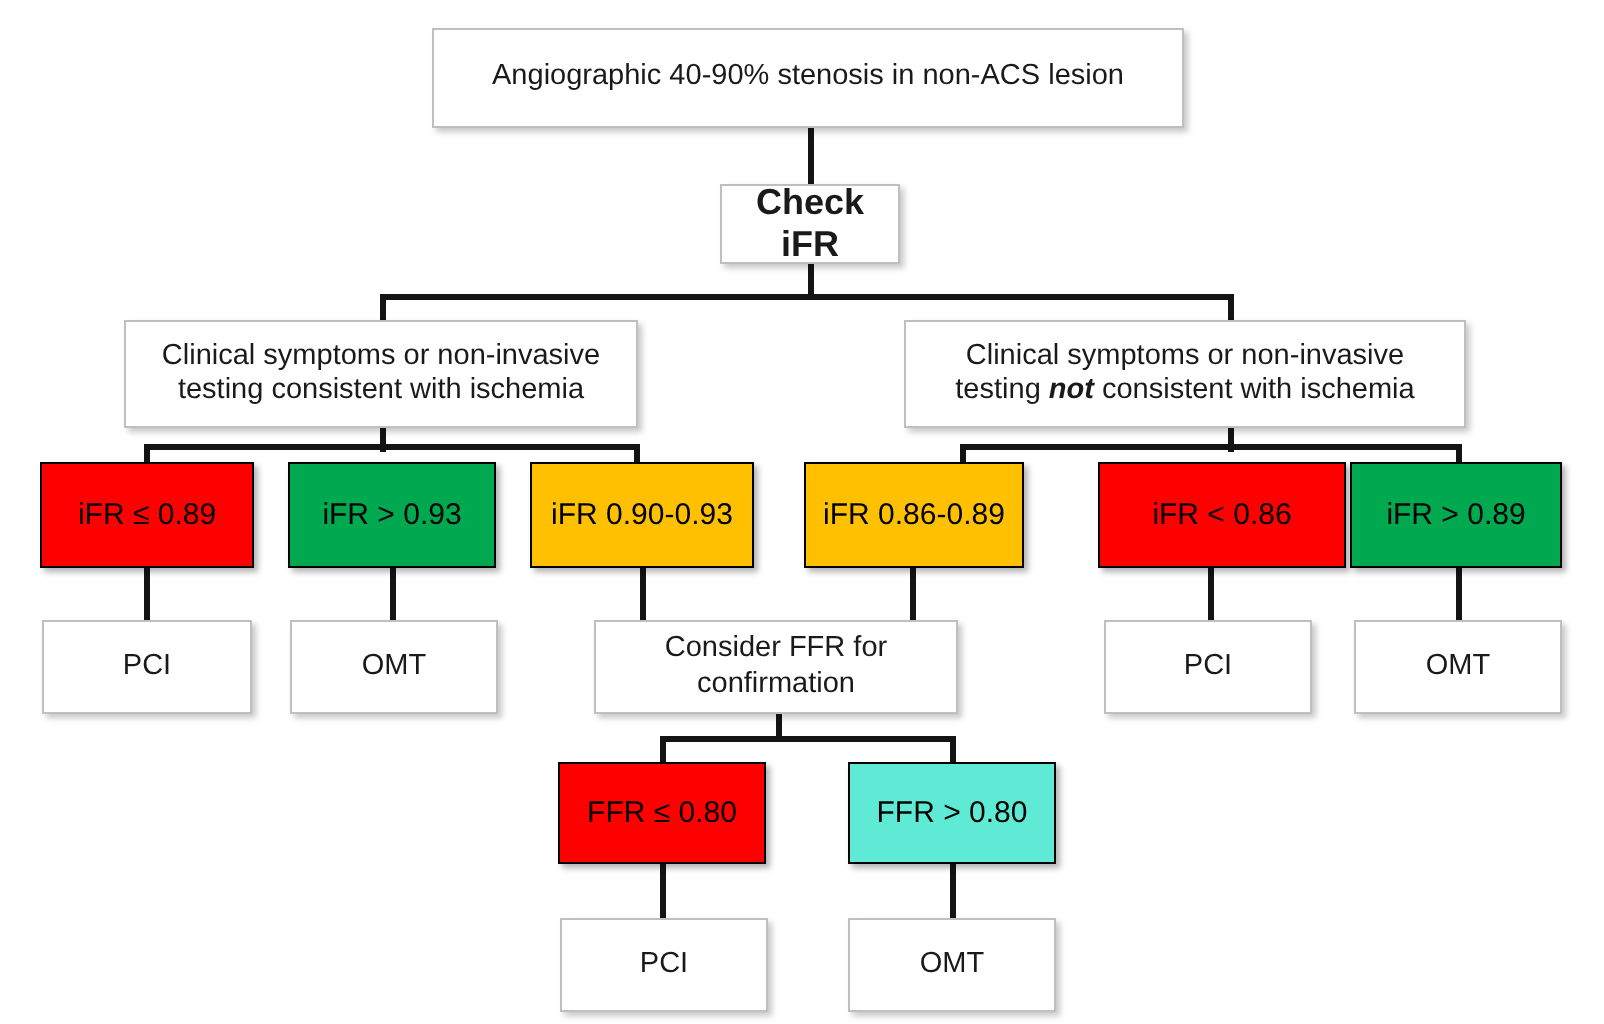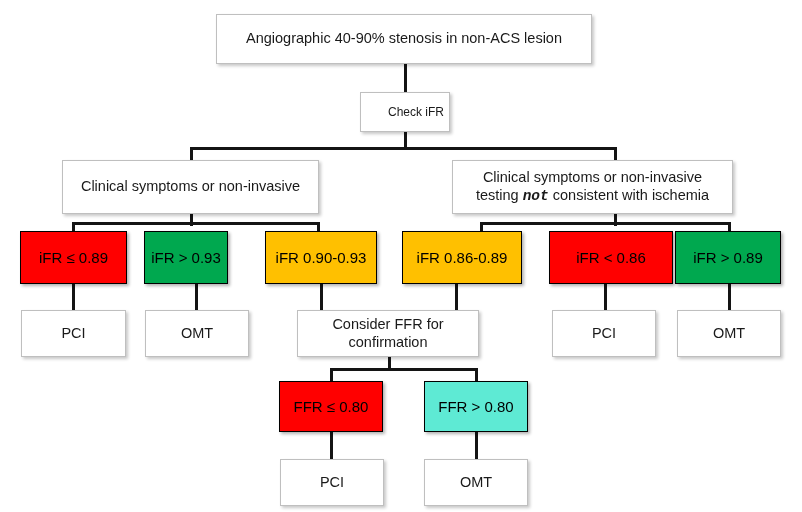--- a/index.html
+++ b/index.html
@@ -37,23 +37,22 @@
   
   .node.plain {
     background: #ffffff;
     border: 1px solid #bfbfbf;
     color: #1a1a1a;
     font-size: 14.5px;
     font-weight: normal;
     box-shadow: 2px 2px 3px rgba(0,0,0,0.22);
   }
   .node.plain.bold {
-    font-weight: normal;
-    font-size: 12px;
-    justify-content: flex-end;
+    font-weight: bold;
+    font-size: 18px;
   }
 
   
   .node.chip {
     border: 1px solid #000000;
     color: #000000;
     font-size: 15px;
     font-weight: normal;
     box-shadow: 2px 2px 3px rgba(0,0,0,0.3);
   }
@@ -63,21 +62,20 @@
     position: absolute;
     background: #141414;
     z-index: 1;
   }
   .conn.v { width: 3px; }
   .conn.h { height: 3px; }
 
   em.notital {
     font-style: italic;
     font-weight: bold;
-    font-family: Liberation Mono, monospace;
   }
 </style>
 </head>
 <body>
 
 <div id="canvas">
 
   <div class="conn v" style="left:404px; top:63px;  height:30px;"></div>
 
   <div class="conn v" style="left:404px; top:130px; height:17px;"></div>
@@ -112,40 +110,40 @@
 
   <div class="node plain" style="left:216px; top:14px; width:376px; height:50px;">
     <span class="txt">Angiographic 40-90% stenosis in non-ACS lesion</span>
   </div>
 
   <div class="node plain bold" style="left:360px; top:92px; width:90px; height:40px;">
     <span class="txt">Check iFR</span>
   </div>
 
   <div class="node plain" style="left:62px; top:160px; width:257px; height:54px;">
-    <span class="txt"><span>Clinical symptoms or non-invasive</span><br></span>
+    <span class="txt"><span>Clinical symptoms or non-invasive</span><br><span>testing consistent with ischemia</span></span>
   </div>
 
   <div class="node plain" style="left:452px; top:160px; width:281px; height:54px;">
     <span class="txt"><span>Clinical symptoms or non-invasive</span><br><span>testing </span><em class="notital">not</em><span> consistent with ischemia</span></span>
   </div>
 
   <div class="node chip" style="left:20px; top:231px; width:107px; height:53px; background:#FF0000;">
     <span class="txt">iFR ≤ 0.89</span>
   </div>
 
-  <div class="node chip" style="left:144px; top:231px; width:84px; height:53px; background:#00A84F;">
+  <div class="node chip" style="left:144px; top:231px; width:104px; height:53px; background:#00A84F;">
     <span class="txt">iFR &gt; 0.93</span>
   </div>
 
   <div class="node chip" style="left:265px; top:231px; width:112px; height:53px; background:#FFC000;">
     <span class="txt">iFR 0.90-0.93</span>
   </div>
 
-  <div class="node chip" style="left:402px; top:231px; width:120px; height:53px; background:#FFC000;">
+  <div class="node chip" style="left:402px; top:231px; width:110px; height:53px; background:#FFC000;">
     <span class="txt">iFR 0.86-0.89</span>
   </div>
 
   <div class="node chip" style="left:549px; top:231px; width:124px; height:53px; background:#FF0000;">
     <span class="txt">iFR &lt; 0.86</span>
   </div>
 
   <div class="node chip" style="left:675px; top:231px; width:106px; height:53px; background:#00A84F;">
     <span class="txt">iFR &gt; 0.89</span>
   </div>

